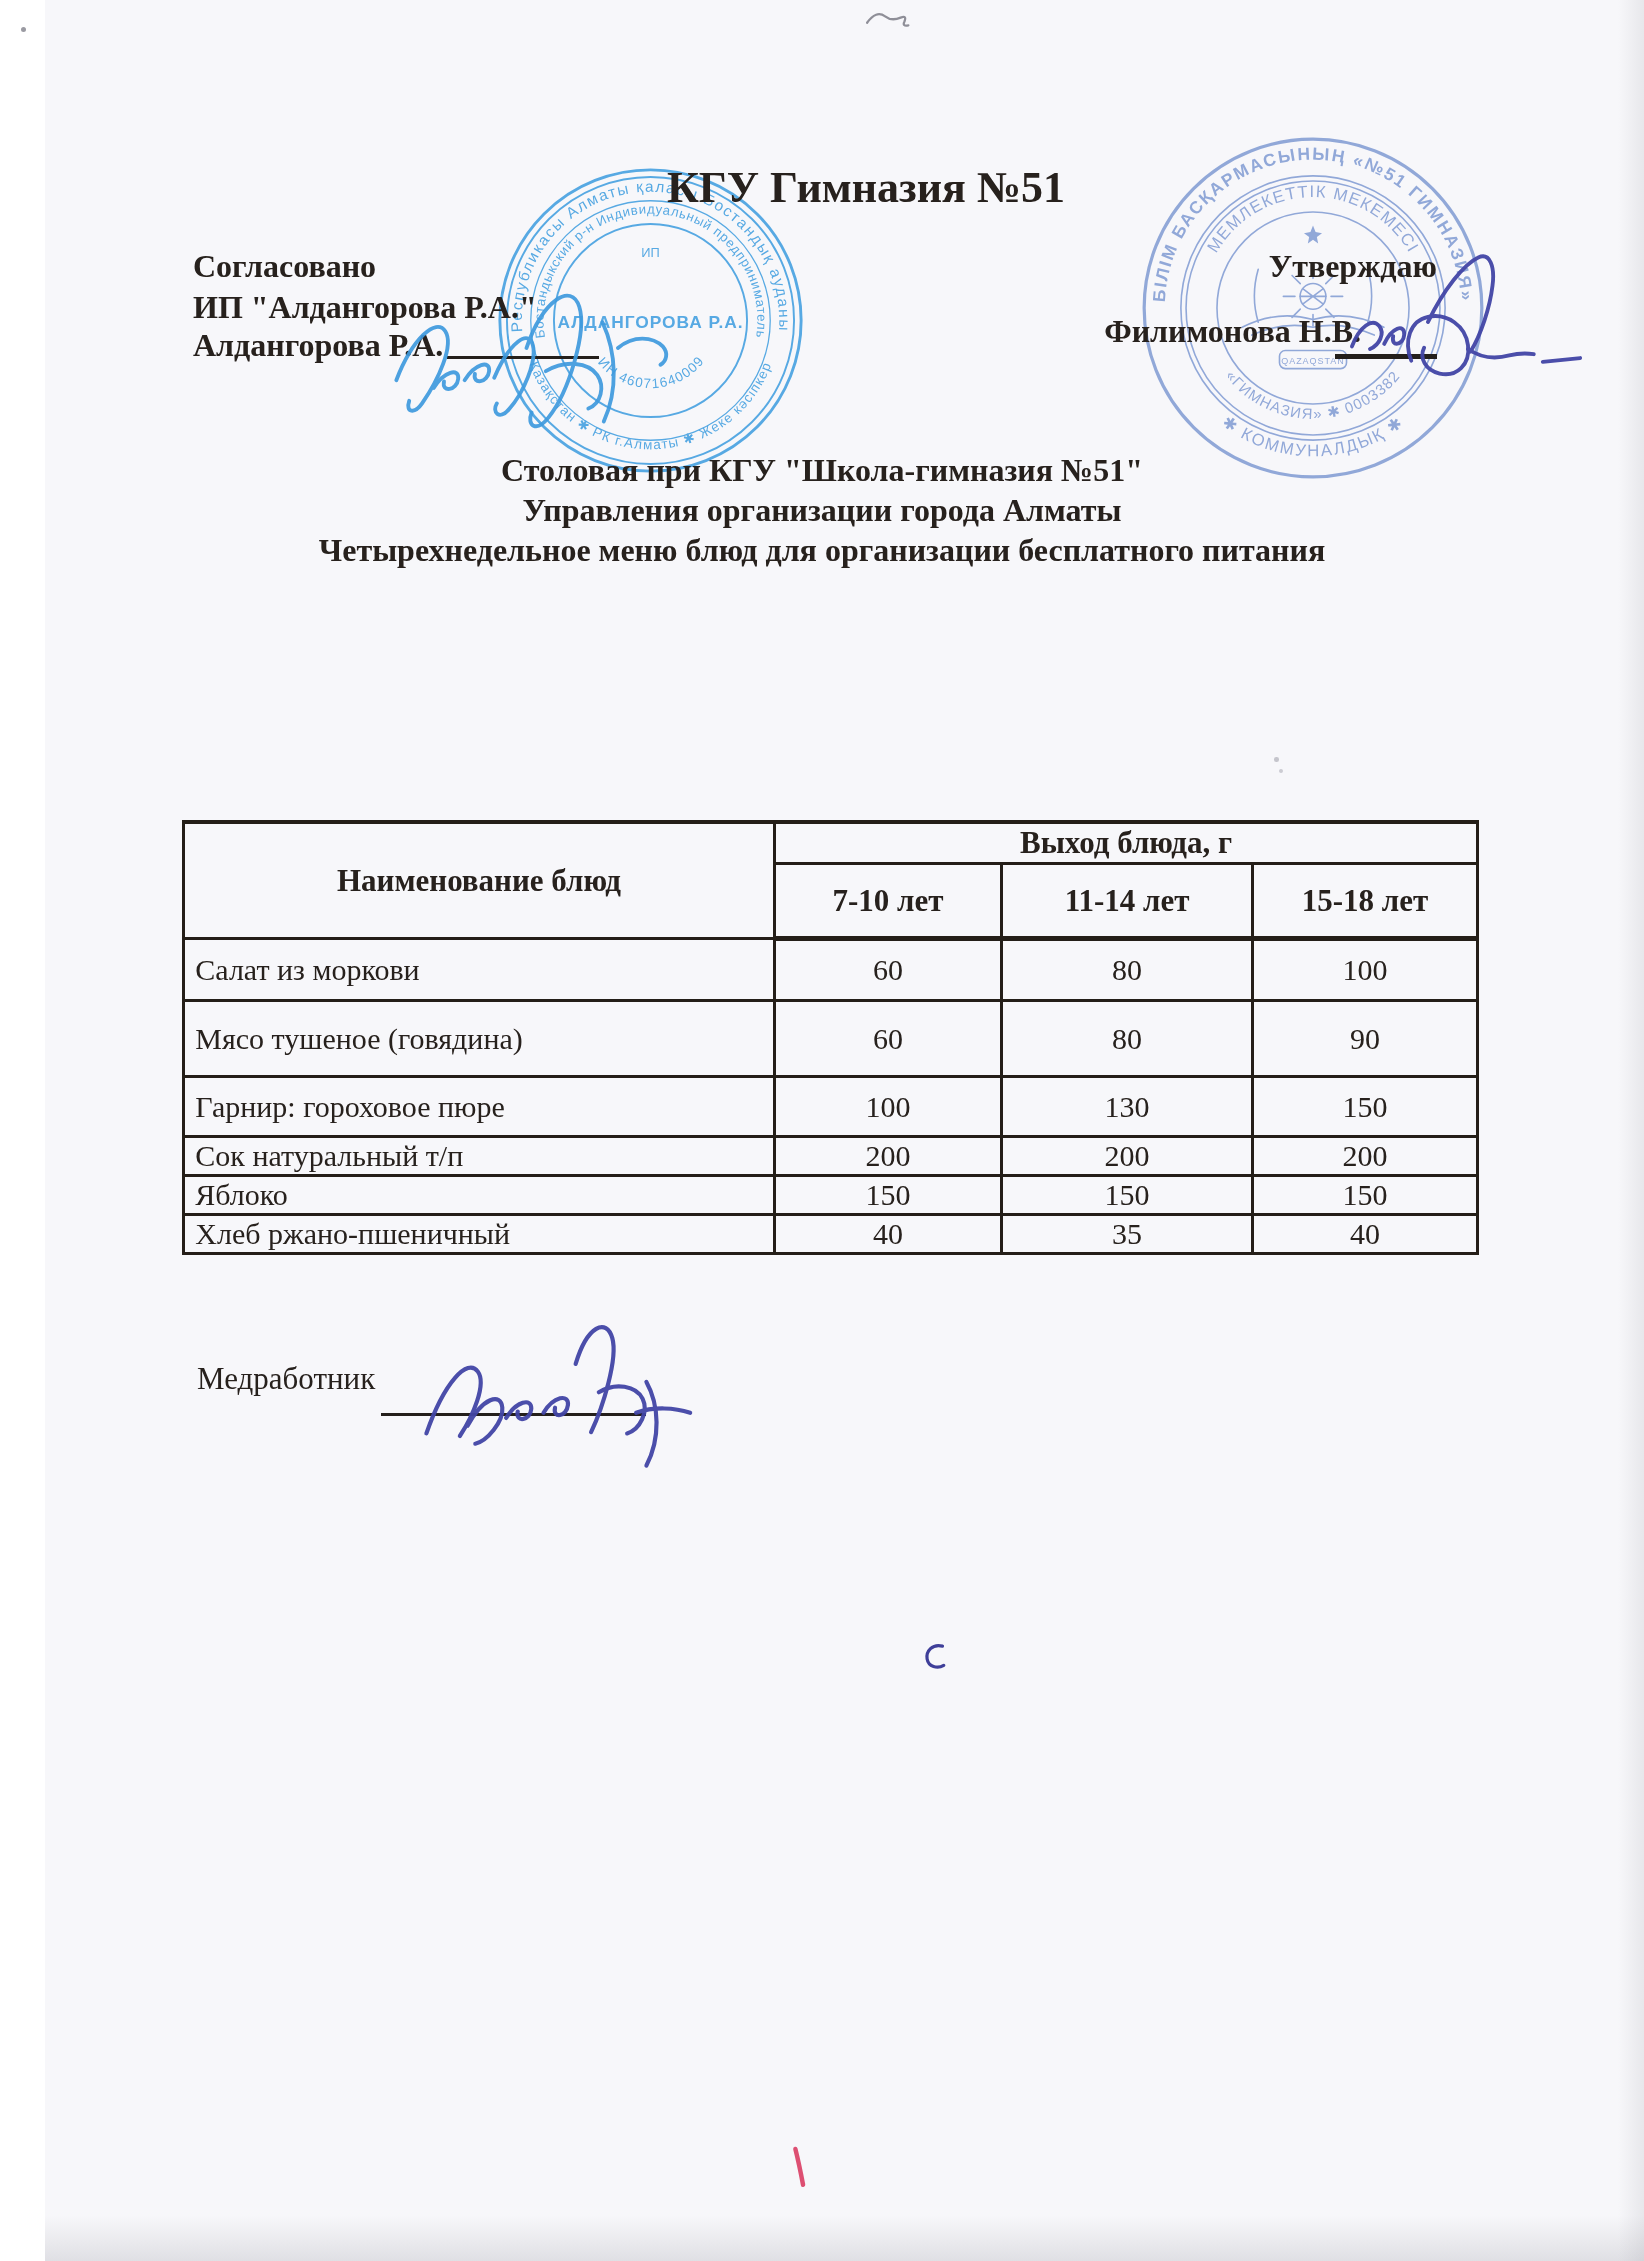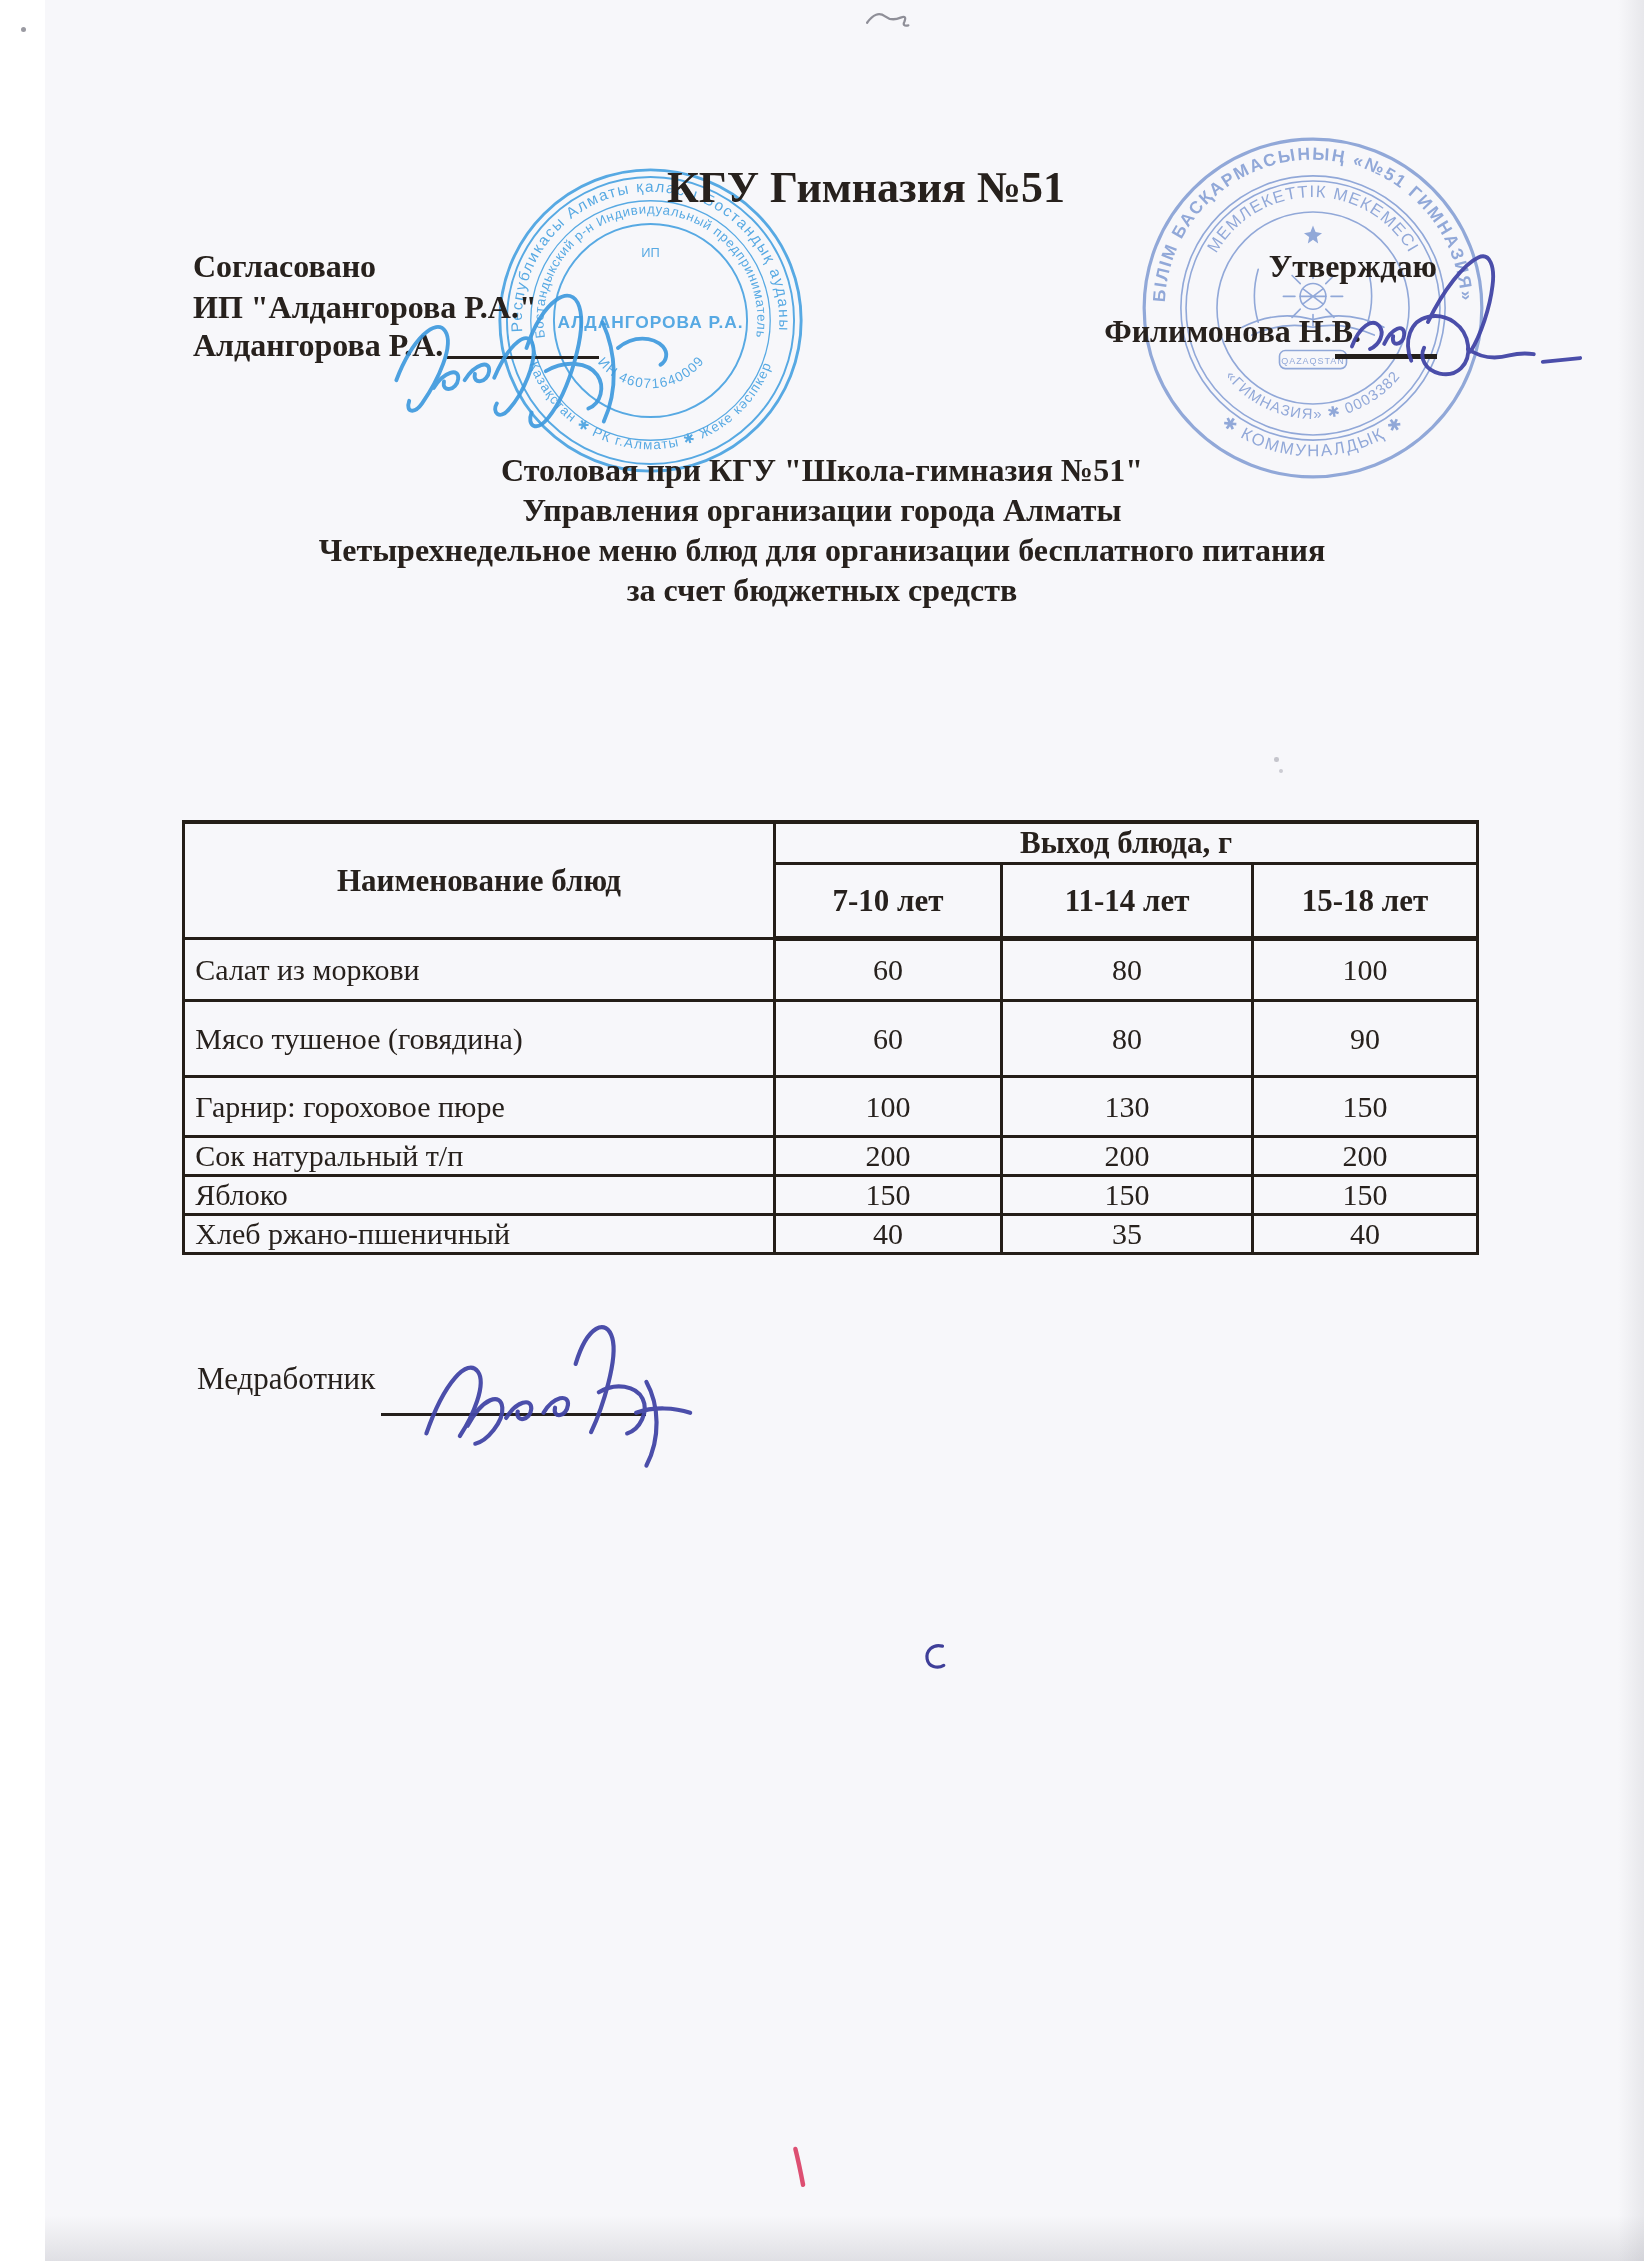--- a/index.html
+++ b/index.html
@@ -98,21 +98,20 @@
   <div class="abs b t-line" style="left:193px;top:327px;">Алдангорова Р.А.</div>
   <div class="abs uline" style="left:447px;top:356px;width:152px;height:3.2px;"></div>
 
   <div class="abs b t-line" style="right:207px;top:248px;">Утверждаю</div>
   <div class="abs b t-line" style="right:283px;top:313px;">Филимонова Н.В.</div>
   <div class="abs uline" style="left:1335px;top:354px;width:102px;height:5.2px;"></div>
 
   <div class="abs center b t-mid" style="top:452px;">Столовая при КГУ "Школа-гимназия №51"</div>
   <div class="abs center b t-mid" style="top:492px;">Управления организации города Алматы</div>
   <div class="abs center b t-mid" style="top:532px;">Четырехнедельное меню блюд для организации бесплатного питания</div>
-  <div class="abs center b t-mid" style="top:572px;">за счет бюджетных средств</div>
 
 
   <div class="abs" style="left:182px;top:820px;">
     <table class="menu">
       <colgroup>
           <col style="width:591px">
           <col style="width:227px">
           <col style="width:251px">
           <col style="width:225px">
         </colgroup>

